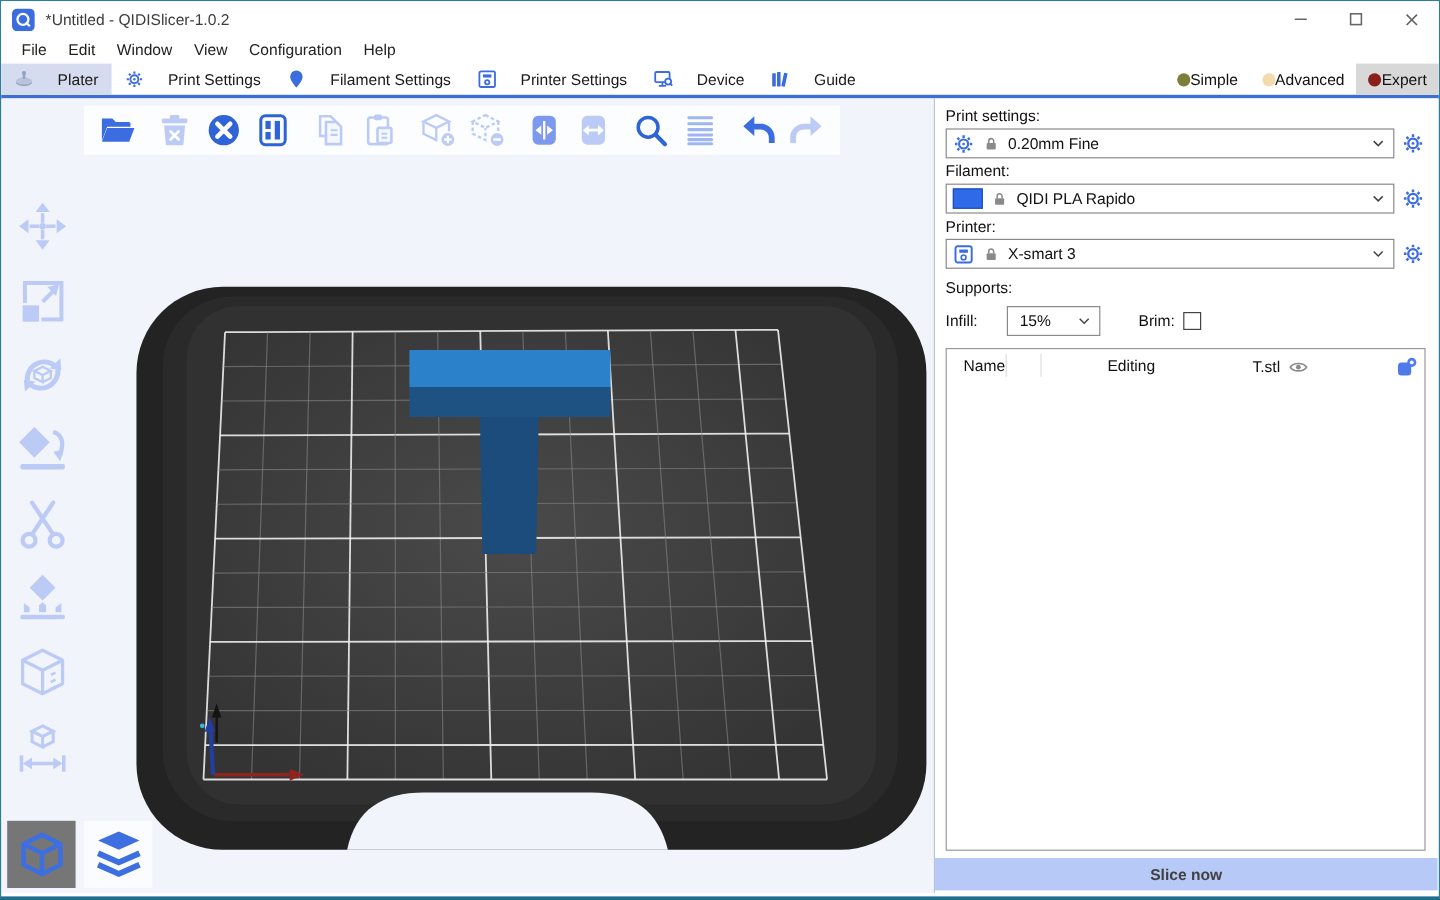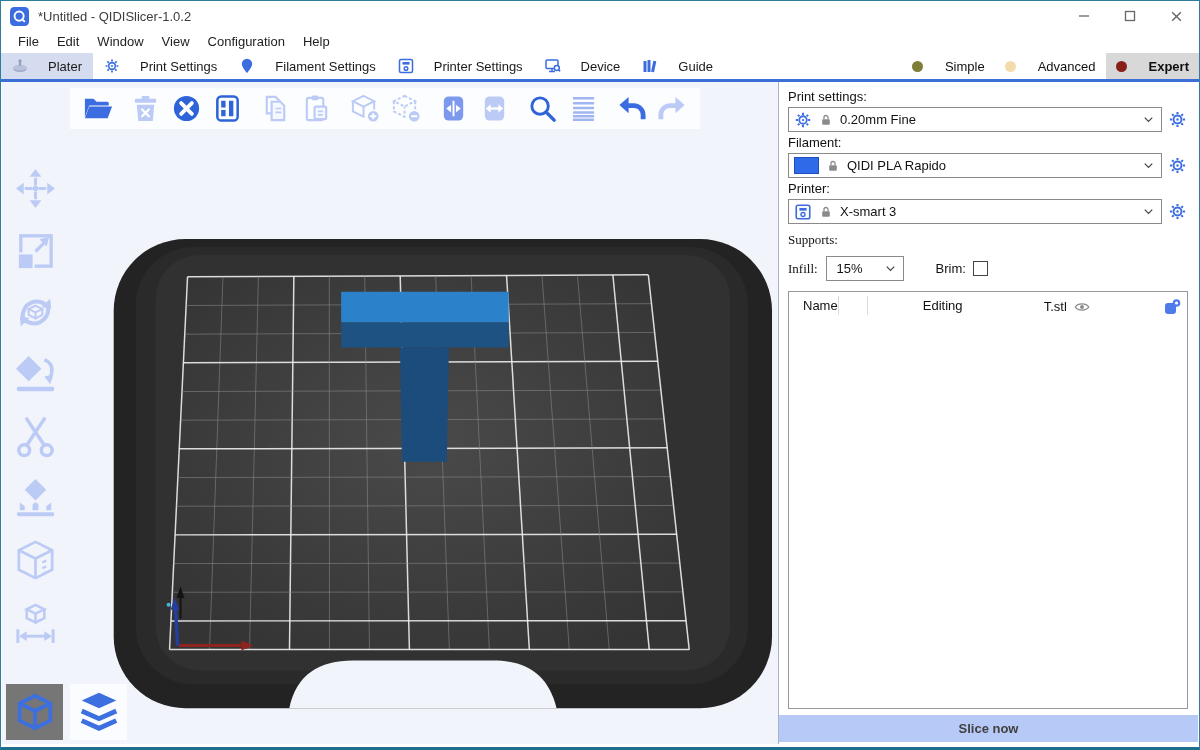--- a/index.html
+++ b/index.html
@@ -16,26 +16,26 @@
   
   .menubar{height:22px;display:flex;align-items:center;padding-left:8px;background:#fff;}
   .menu-item{font-size:13px;color:#222;padding:0 9px;line-height:22px;cursor:default;}
 
   
   .tabbar{height:26px;display:flex;align-items:stretch;background:#fff;border-bottom:3px solid #3c6fd6;}
   .tab{display:flex;align-items:center;gap:20px;padding:0 11px;font-size:13px;color:#1a1a1a;cursor:default;}
   .tab.active{background:#d5dcef;}
   .ic16{width:16px;height:16px;display:block;}
   .modes{margin-left:auto;display:flex;align-items:stretch;}
-  .mode{display:flex;align-items:center;gap:22px;padding:0 10px;font-size:13px;color:#111;}
+  .mode{display:flex;align-items:center;gap:0;padding:0 10px;font-size:13px;color:#111;}
   .mode .dot{width:11px;height:11px;border-radius:50%;}
   .dot-simple{background:#7e7e3a;}
   .dot-advanced{background:#f2dcab;}
   .dot-expert{background:#8a1f1a;}
-  .mode.active{background:#d8d8d8;font-weight:bold;}
+  .mode.active{background:#d8d8d8;font-weight:normal;}
 
   
   .main{position:absolute;top:81px;left:1px;right:1px;bottom:3px;display:flex;}
   .viewport{flex:1;position:relative;background:#f2f4fb;overflow:hidden;}
   .scene{position:absolute;inset:0;width:100%;height:100%;}
 
   
   .toolbar{position:absolute;top:6px;left:68px;height:41px;display:flex;align-items:center;gap:8px;padding:0 11px;background:rgba(255,255,255,0.78);}
   .tb-btn{width:33px;height:33px;display:flex;align-items:center;justify-content:center;}
   .tb-btn svg{width:31px;height:31px;display:block;}
@@ -60,21 +60,21 @@
   .combo{flex:1;display:flex;align-items:center;height:25px;border:1px solid #8a8a8a;background:#fff;padding:0 5px;gap:7px;box-sizing:border-box;}
   .combo .val{flex:0 1 auto;white-space:nowrap;}
   .combo .chev{margin-left:auto;width:15px;height:15px;color:#444;flex:0 0 auto;}
   .gear-btn{width:22px;height:25px;display:flex;align-items:center;justify-content:center;color:#3b6ce0;}
   .gear-btn svg{width:19px;height:19px;}
   .combo-gear{width:18px;height:18px;color:#3b6ce0;flex:0 0 auto;}
   .lock{width:14px;height:14px;color:#8a8a8a;flex:0 0 auto;}
   .swatch{width:25px;height:17px;background:#2f6ae8;border:1px solid #1f4dbb;box-sizing:border-box;flex:0 0 auto;}
   .printer-ic{width:18px;height:18px;flex:0 0 auto;}
   .row{display:flex;align-items:center;margin-top:8px;}
-  .row .inline-label{margin-right:8px;font-family:Liberation Serif, serif;}
+  .row .inline-label{margin-right:24px;}
   .combo.small{flex:0 0 78px;}
   .brim-wrap{display:flex;align-items:center;margin-left:32px;gap:7px;}
   .checkbox{width:15px;height:15px;border:1px solid #444;background:#fff;box-sizing:border-box;}
 
   .obj-panel{margin-top:10px;border:1px solid #9a9a9a;flex:1;display:flex;flex-direction:row;background:#fff;}
   .obj-header{height:26px;display:grid;grid-template-columns:1fr 30px 150px;align-items:center;}
   .obj-header .hd-name{padding-left:14px;}
   .obj-header .hd-mid{height:19px;border-left:1px solid #dcdcdc;border-right:1px solid #dcdcdc;}
   .obj-header .hd-edit{text-align:center;}
   .obj-row{height:29px;display:grid;grid-template-columns:1fr 30px 150px;align-items:center;}

